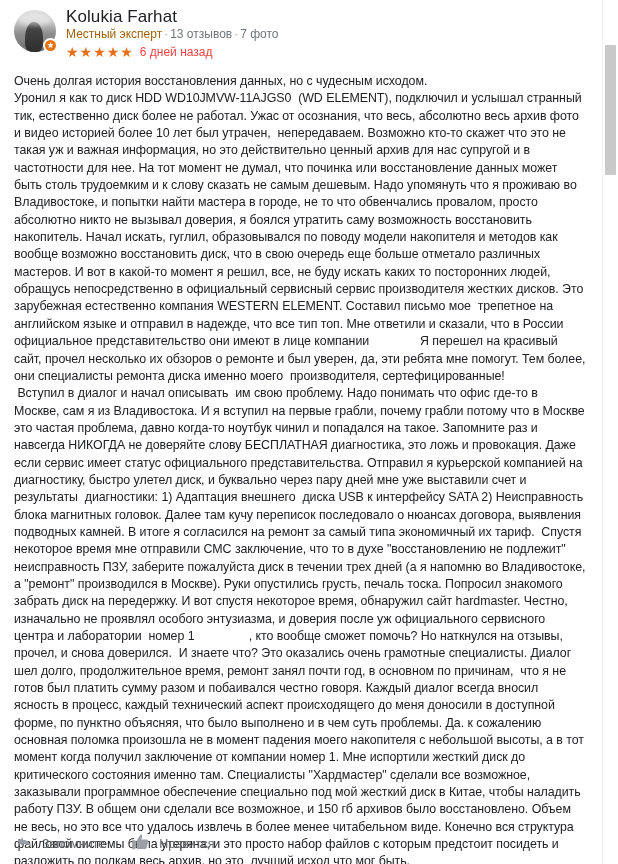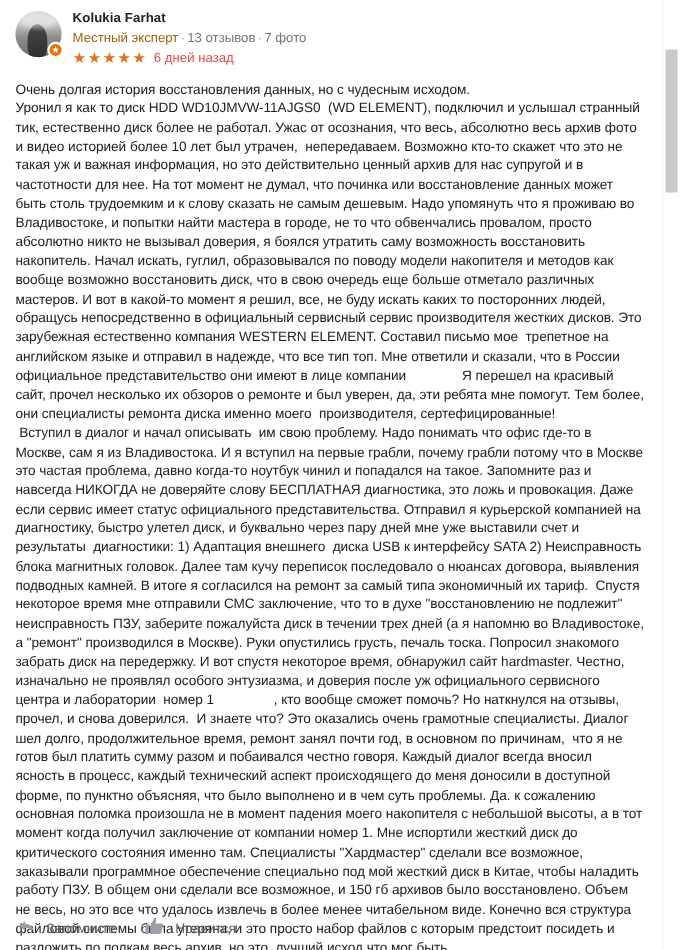--- a/index.html
+++ b/index.html
@@ -90,22 +90,22 @@
     justify-content: center;
   }
   .guide-badge svg { display: block; }
 
   .header-text {
     flex: 1 1 auto;
     min-width: 0;
     padding-top: 0px;
   }
   .author-name {
-    font-size: 12px;
-    font-weight: bold;
+    font-size: 17px;
+    font-weight: normal;
     line-height: 17px;
     color: #202124;
     letter-spacing: 0.1px;
   }
   .meta-line {
     font-size: 12px;
     line-height: 17px;
     color: #70757a;
     margin-top: 1px;
     white-space: nowrap;

